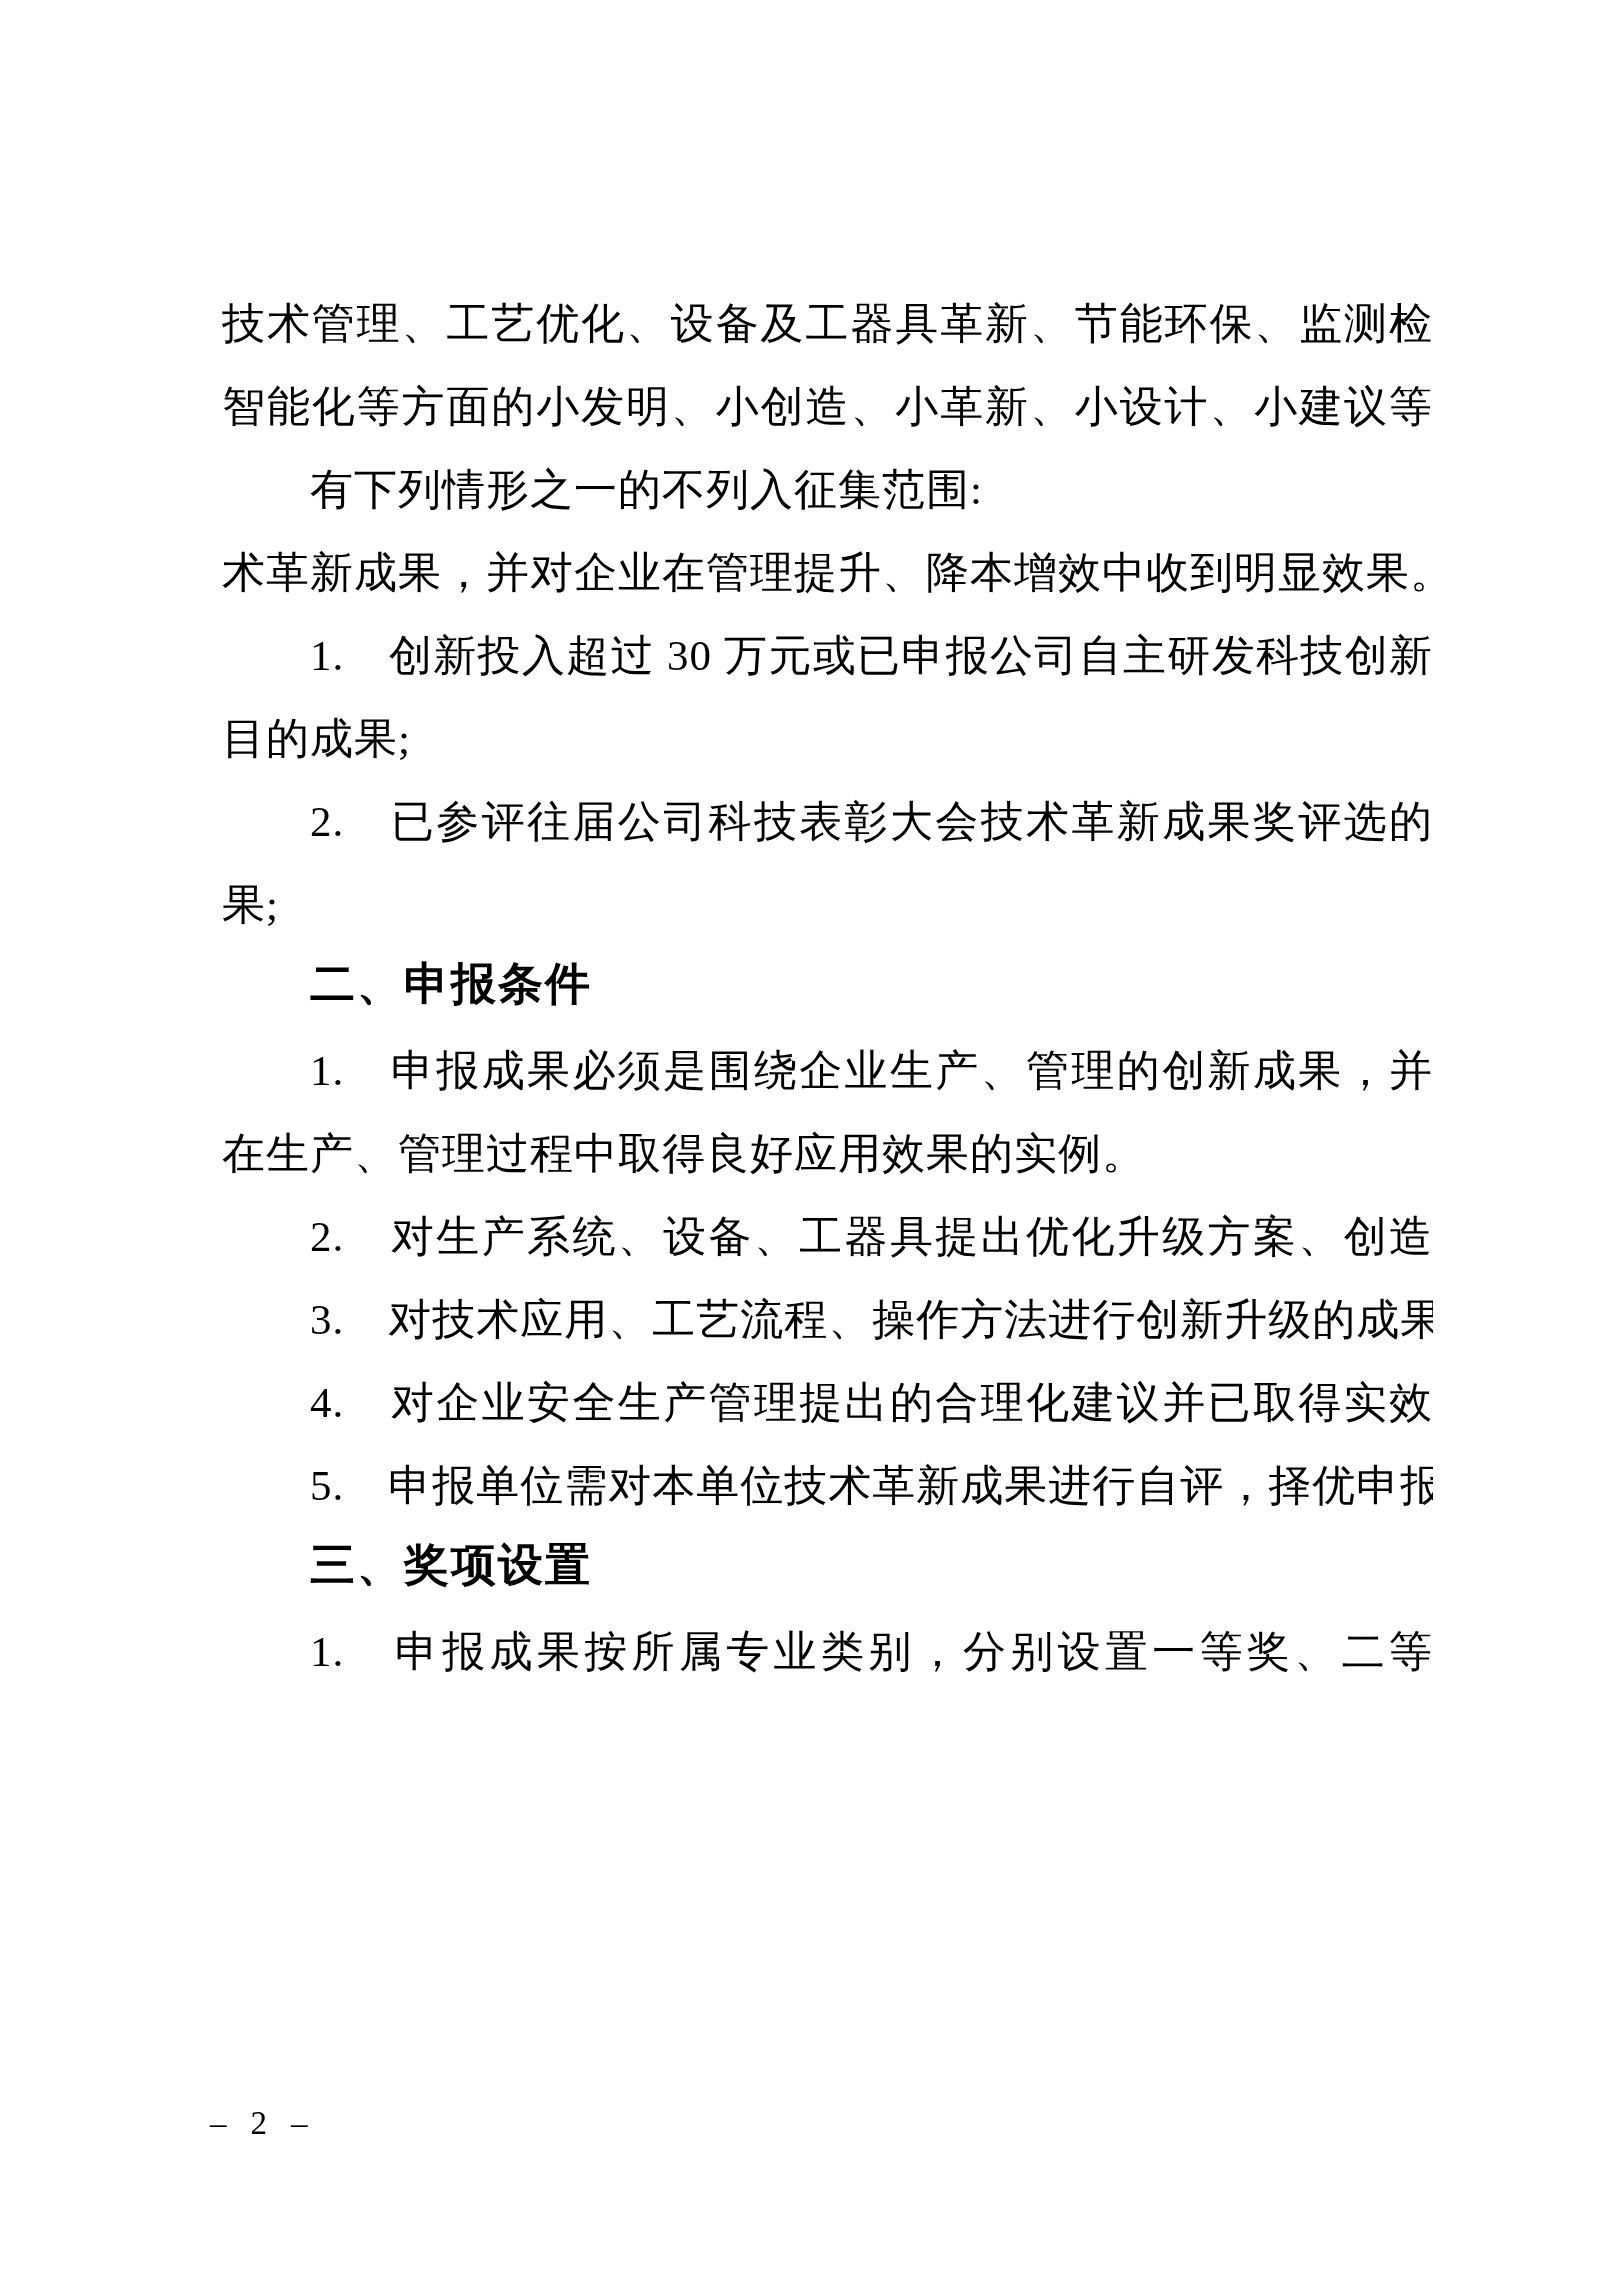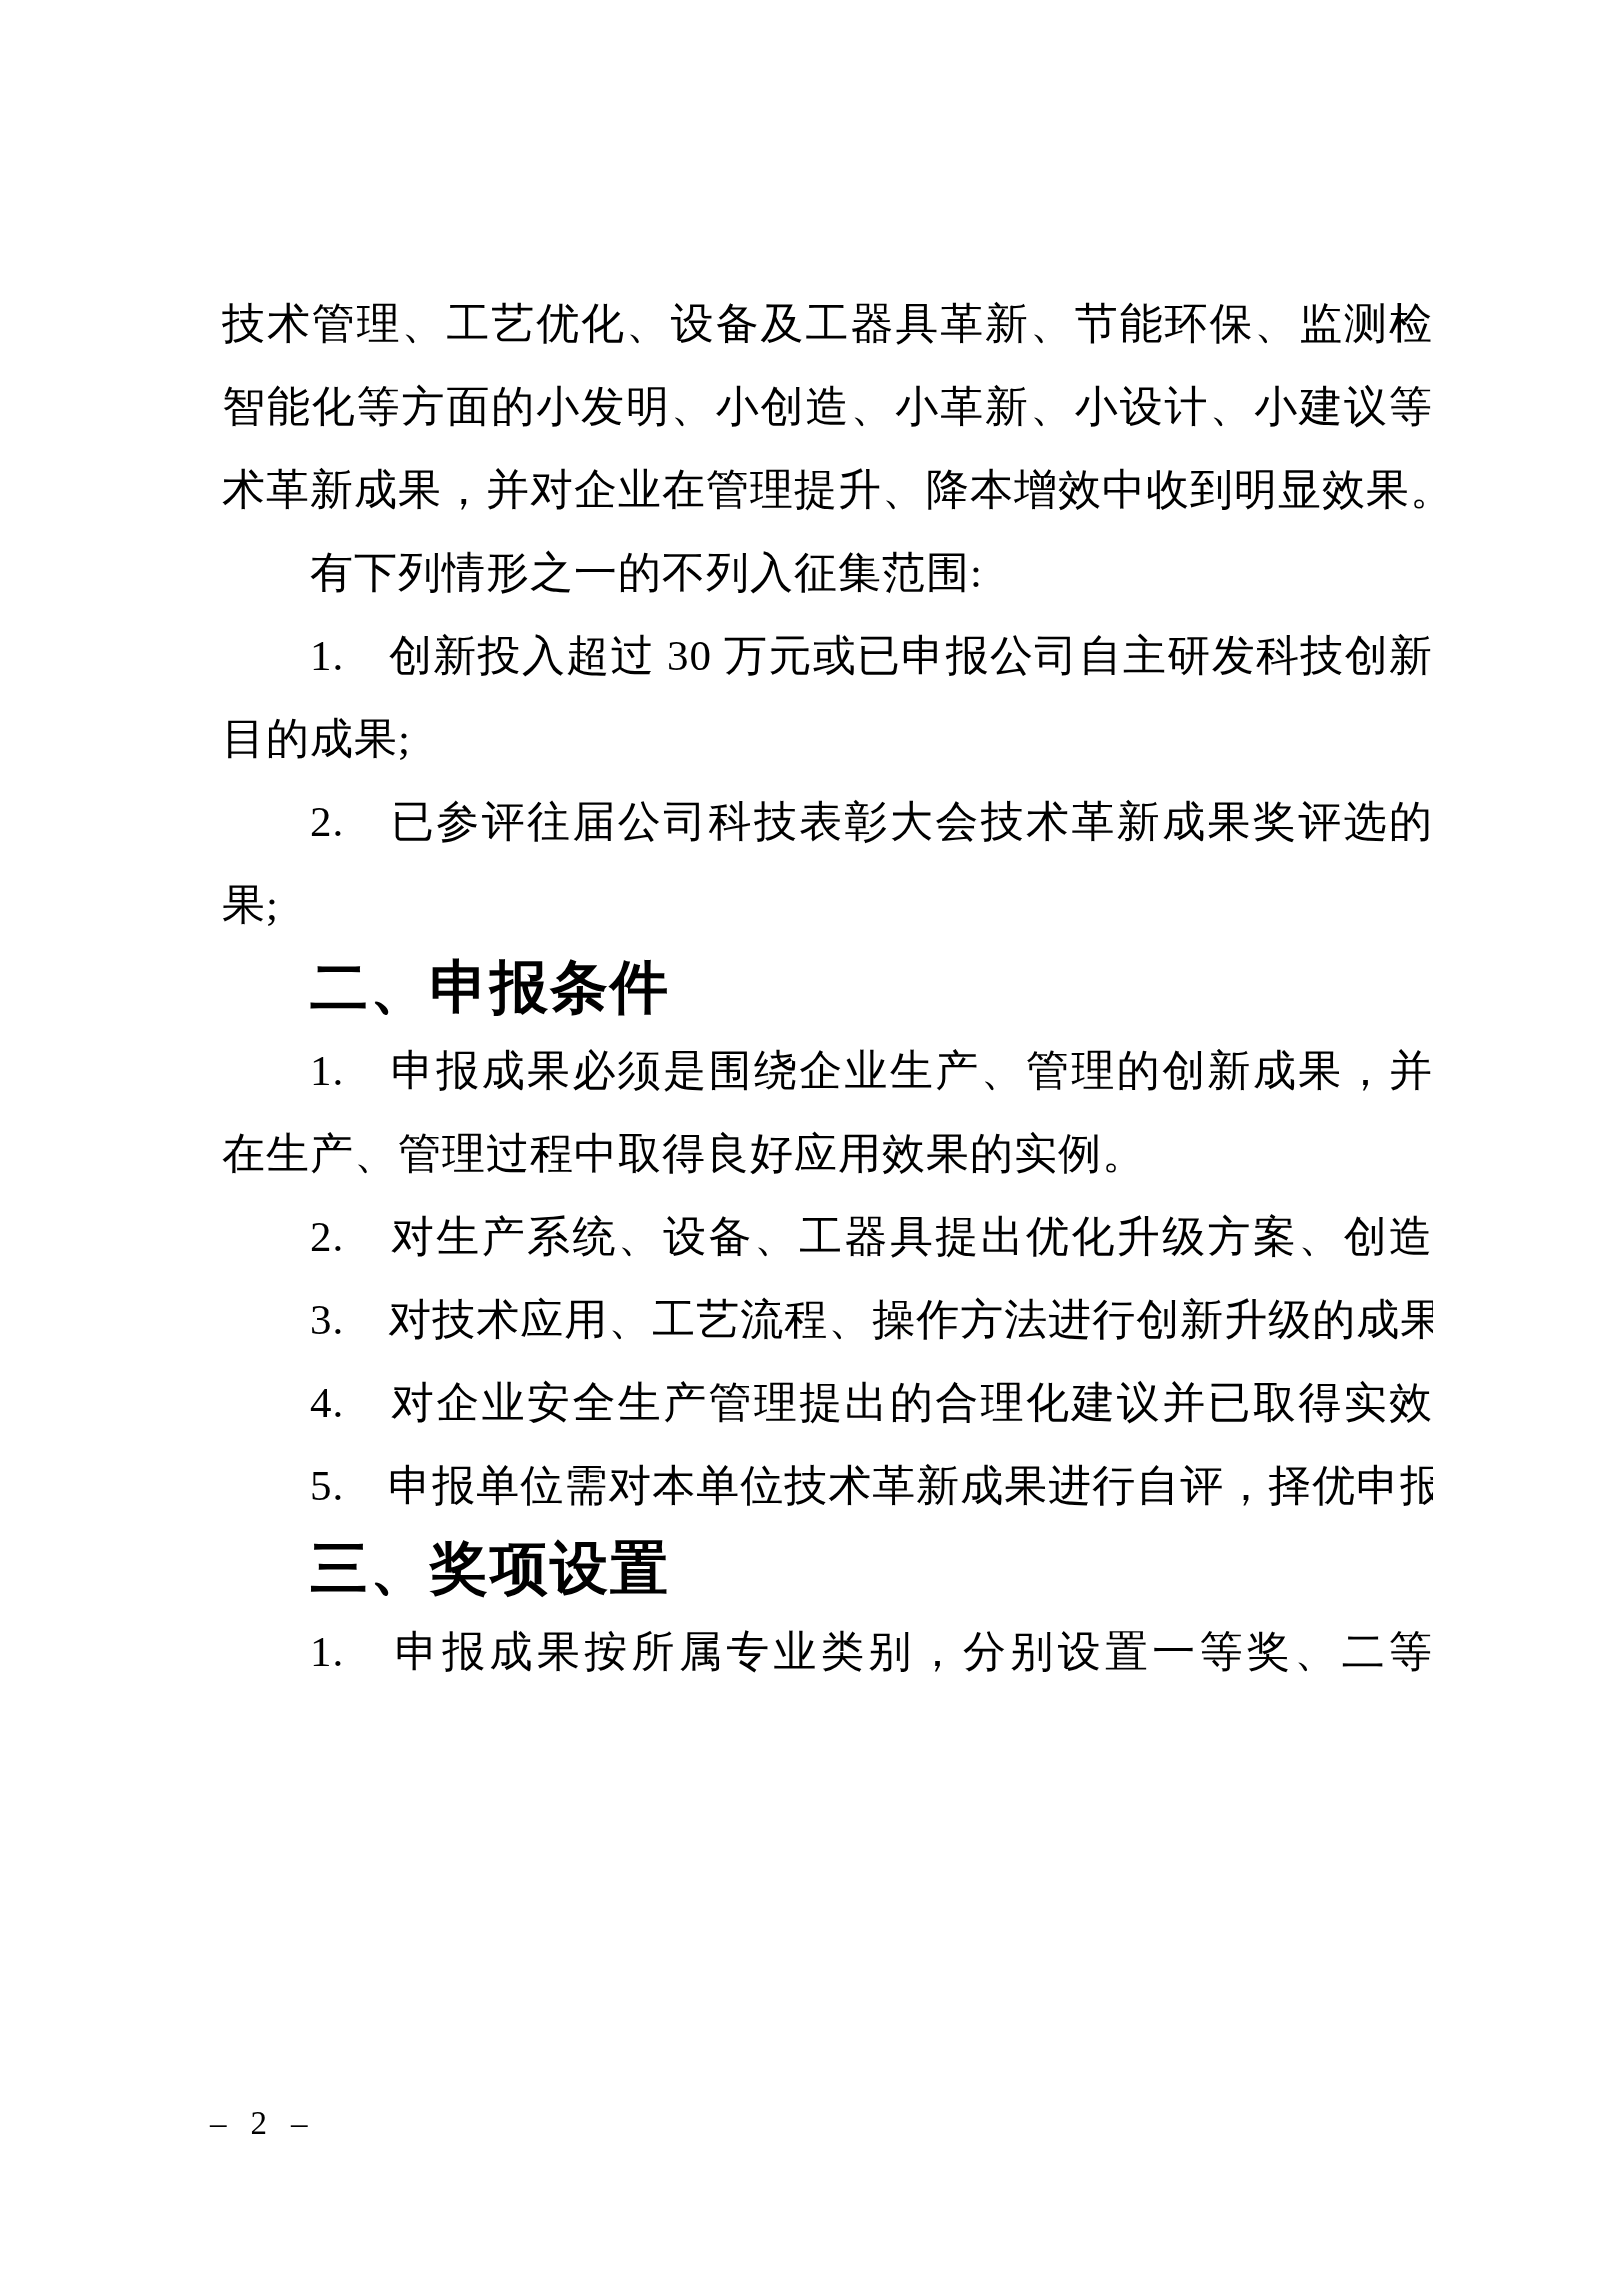--- a/index.html
+++ b/index.html
@@ -29,23 +29,23 @@
   }
   .ind { padding-left: 88px; }
   .just {
     white-space: normal;
     word-break: break-all;
     text-align: justify;
     text-align-last: justify;
     text-justify: inter-character;
   }
   .heading {
-    font-family: Liberation Serif, serif;
+    font-family: Liberation Mono, monospace;
     font-weight: 700;
-    font-size: 58px;
+    font-size: 45px;
     letter-spacing: 2px;
   }
   .footer {
     position: absolute;
     left: 210px;
     top: 2100px;
     height: 47px;
     line-height: 47px;
     font-size: 33px;
     word-spacing: 15.7px;
@@ -53,22 +53,22 @@
   }
 </style>
 </head>
 <body>
 
 <div class="page">
 
   <div class="doc-body">
     <div class="ln just">技术管理、工艺优化、设备及工器具革新、节能环保、监测检验、</div>
     <div class="ln just">智能化等方面的小发明、小创造、小革新、小设计、小建议等技</div>
+    <div class="ln ind">有下列情形之一的不列入征集范围:</div>
     <div class="ln">术革新成果，并对企业在管理提升、降本增效中收到明显效果。</div>
-    <div class="ln ind">有下列情形之一的不列入征集范围:</div>
     <div class="ln ind just">1.　创新投入超过 30 万元或已申报公司自主研发科技创新项</div>
     <div class="ln">目的成果;</div>
     <div class="ln ind just">2.　已参评往届公司科技表彰大会技术革新成果奖评选的成</div>
     <div class="ln">果;</div>
     <div class="ln ind heading">二、申报条件</div>
     <div class="ln ind just">1.　申报成果必须是围绕企业生产、管理的创新成果，并已</div>
     <div class="ln">在生产、管理过程中取得良好应用效果的实例。</div>
     <div class="ln ind just">2.　对生产系统、设备、工器具提出优化升级方案、创造特</div>
     <div class="ln ind">3.　对技术应用、工艺流程、操作方法进行创新升级的成果。</div>
     <div class="ln ind just">4.　对企业安全生产管理提出的合理化建议并已取得实效的</div>

